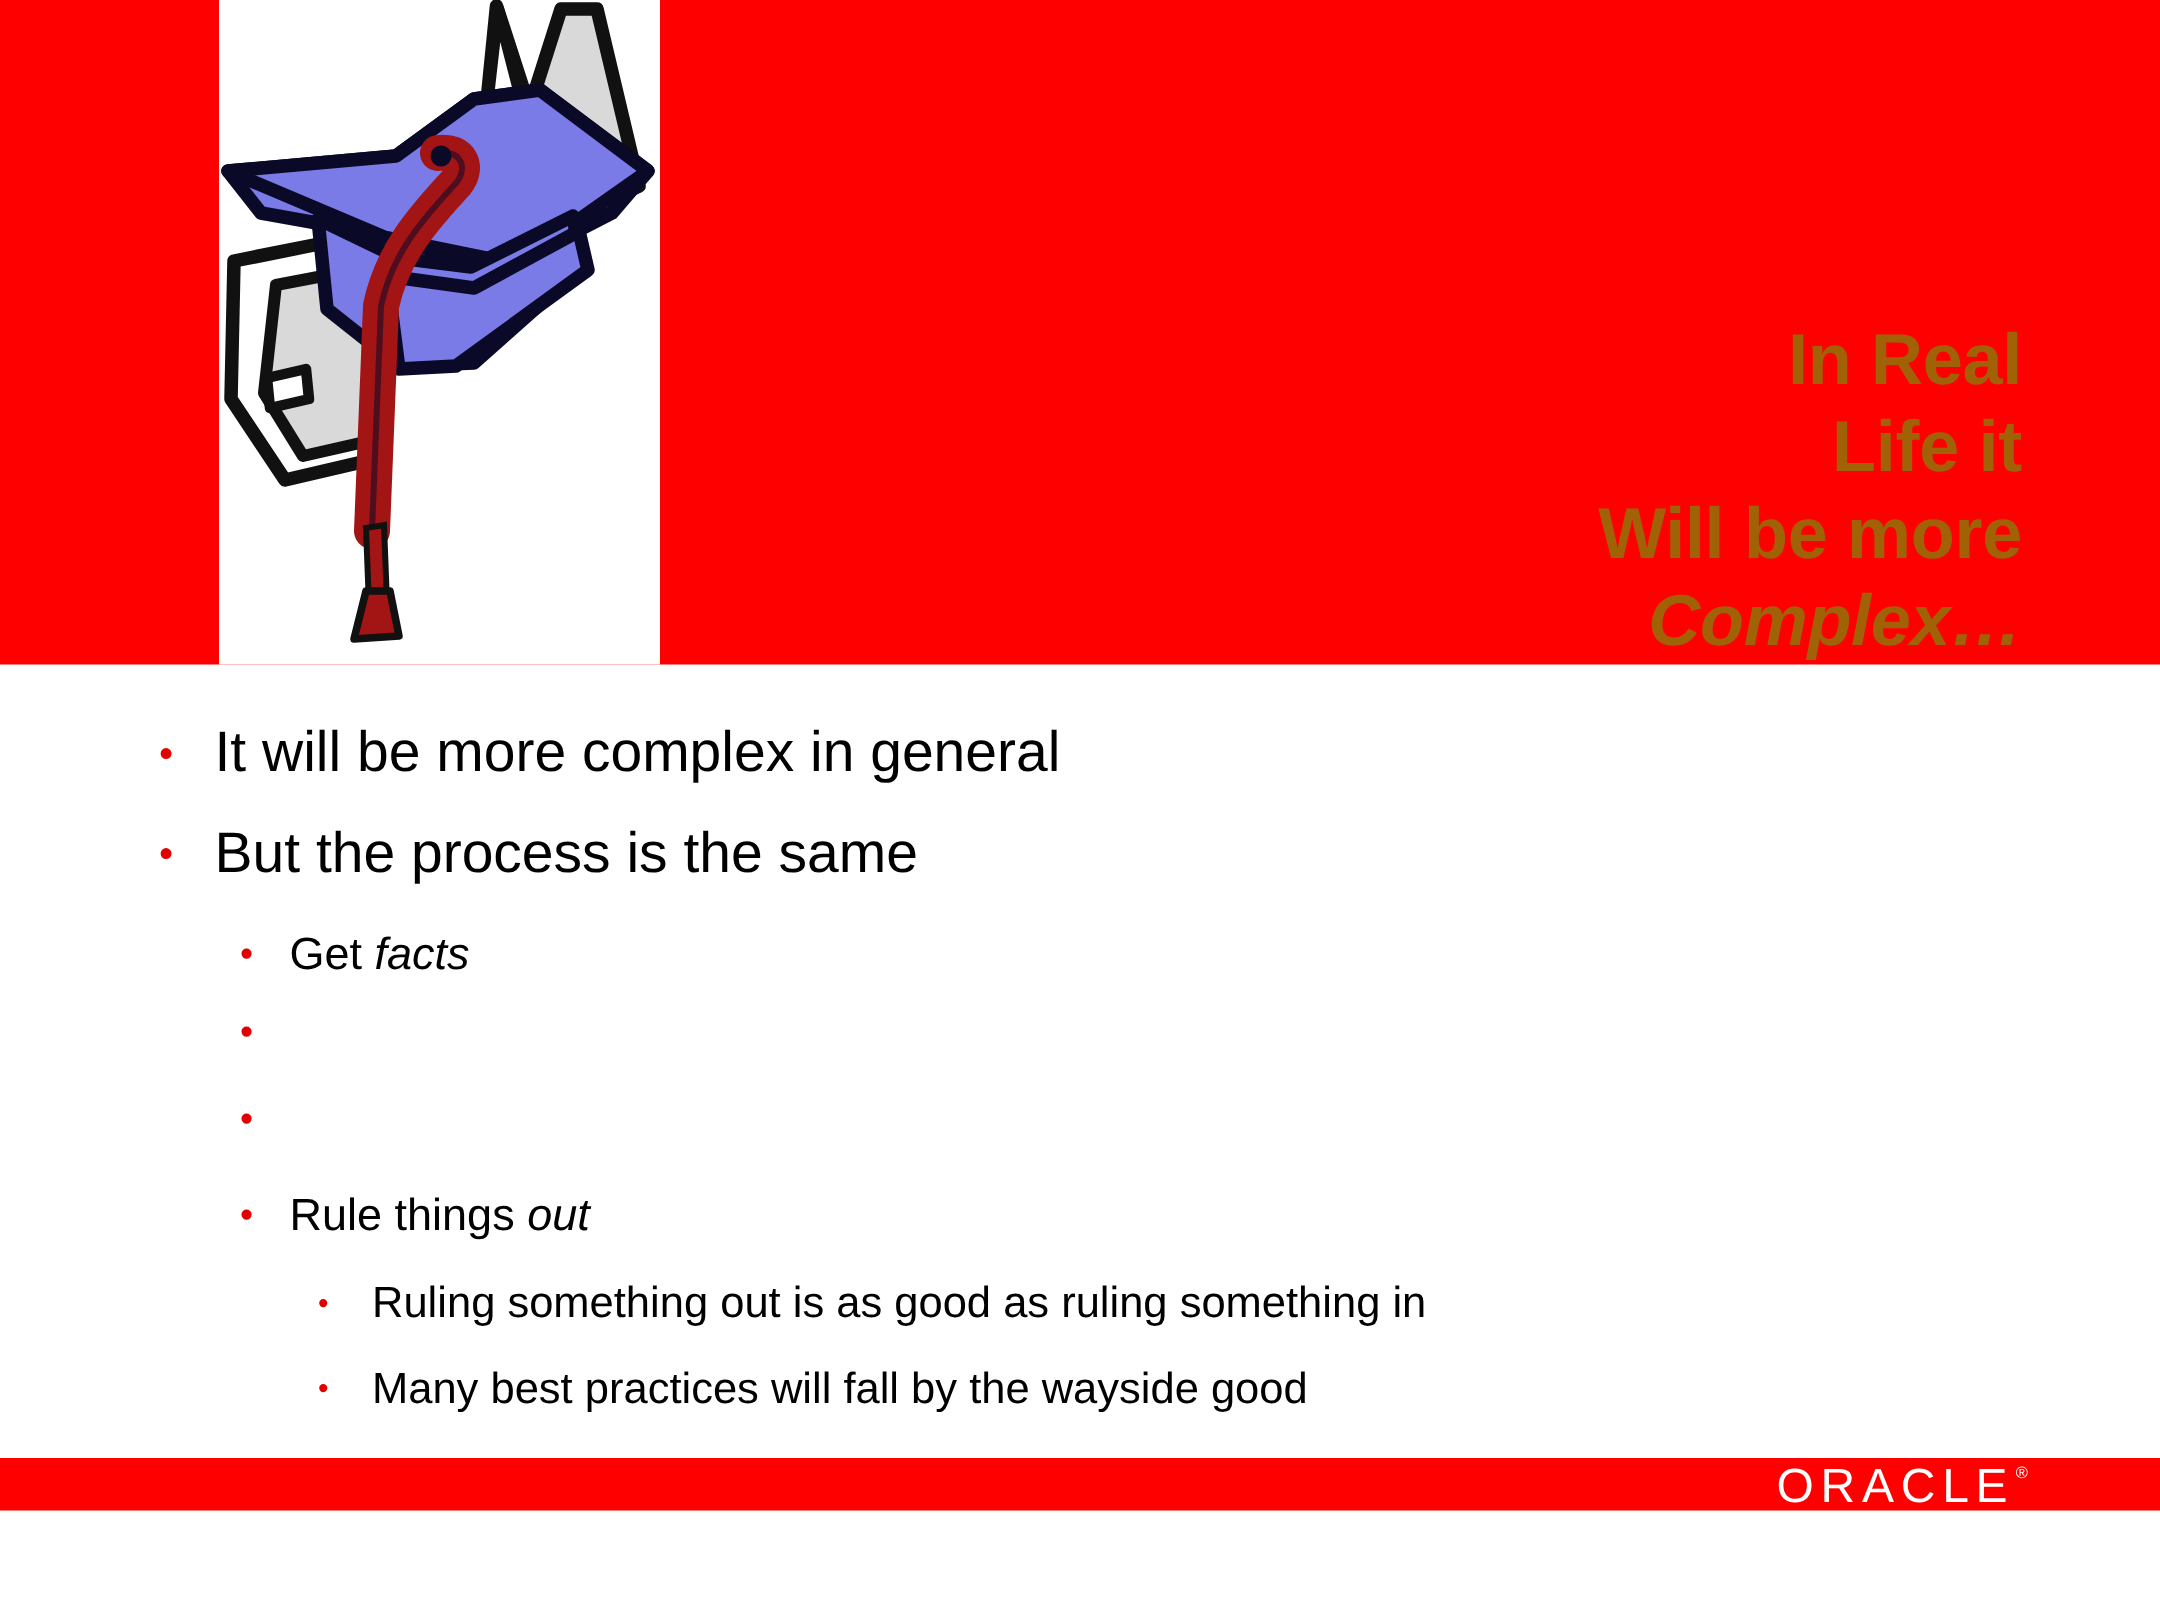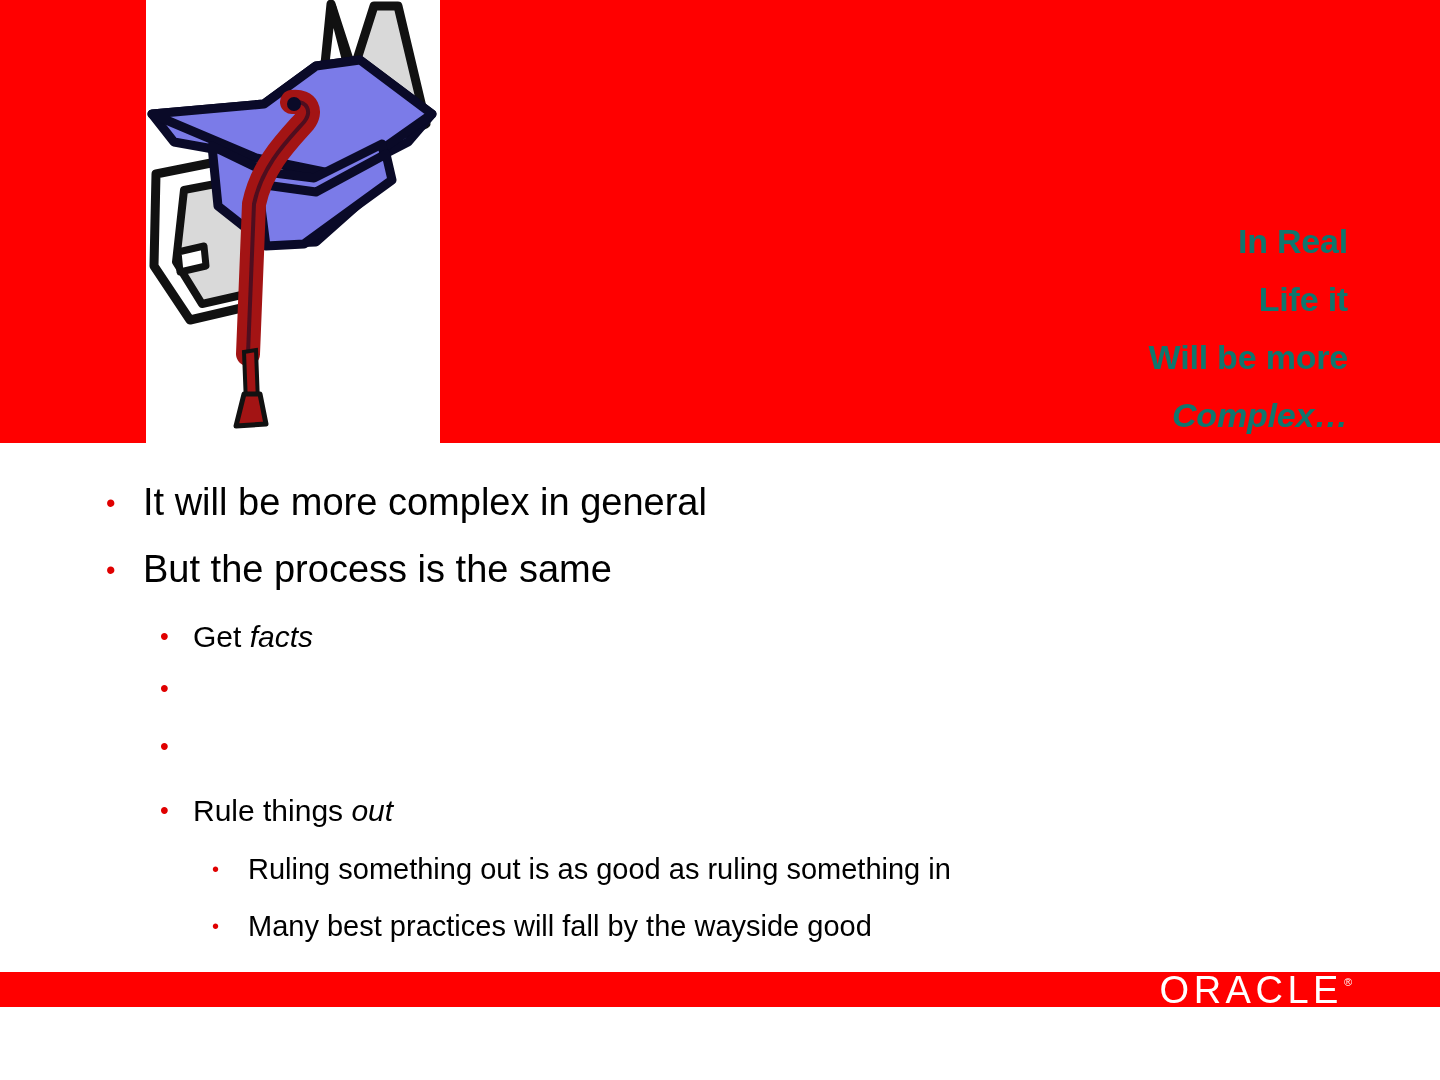--- a/index.html
+++ b/index.html
@@ -52,23 +52,23 @@
     display: block;
   }
 
   
   .title {
     position: absolute;
     right: 92px;
     top: 212px;
     width: 700px;
     text-align: right;
-    color: #0f766e;
+    color: #a16207;
     font-weight: bold;
-    font-size: 34px;
+    font-size: 48px;
     line-height: 58px;
     letter-spacing: -0.2px;
   }
   .title .ln { display: block; white-space: pre; }
   .title .ln.italic { font-style: italic; }
 
   
   .body {
     position: absolute;
     left: 0;
@@ -150,21 +150,21 @@
   .oracle-logo {
     position: absolute;
     right: 88px;
     top: 976px;
     height: 27px;
     display: flex;
     align-items: flex-start;
     color: #ffffff;
   }
   .oracle-logo .word {
-    font-size: 38px;
+    font-size: 32px;
     font-weight: normal;
     letter-spacing: 4.5px;
     line-height: 29px;
     font-family: "Liberation Sans", sans-serif;
   }
   .oracle-logo .reg {
     font-size: 11px;
     line-height: 11px;
     margin-left: 1px;
     margin-top: 1px;

